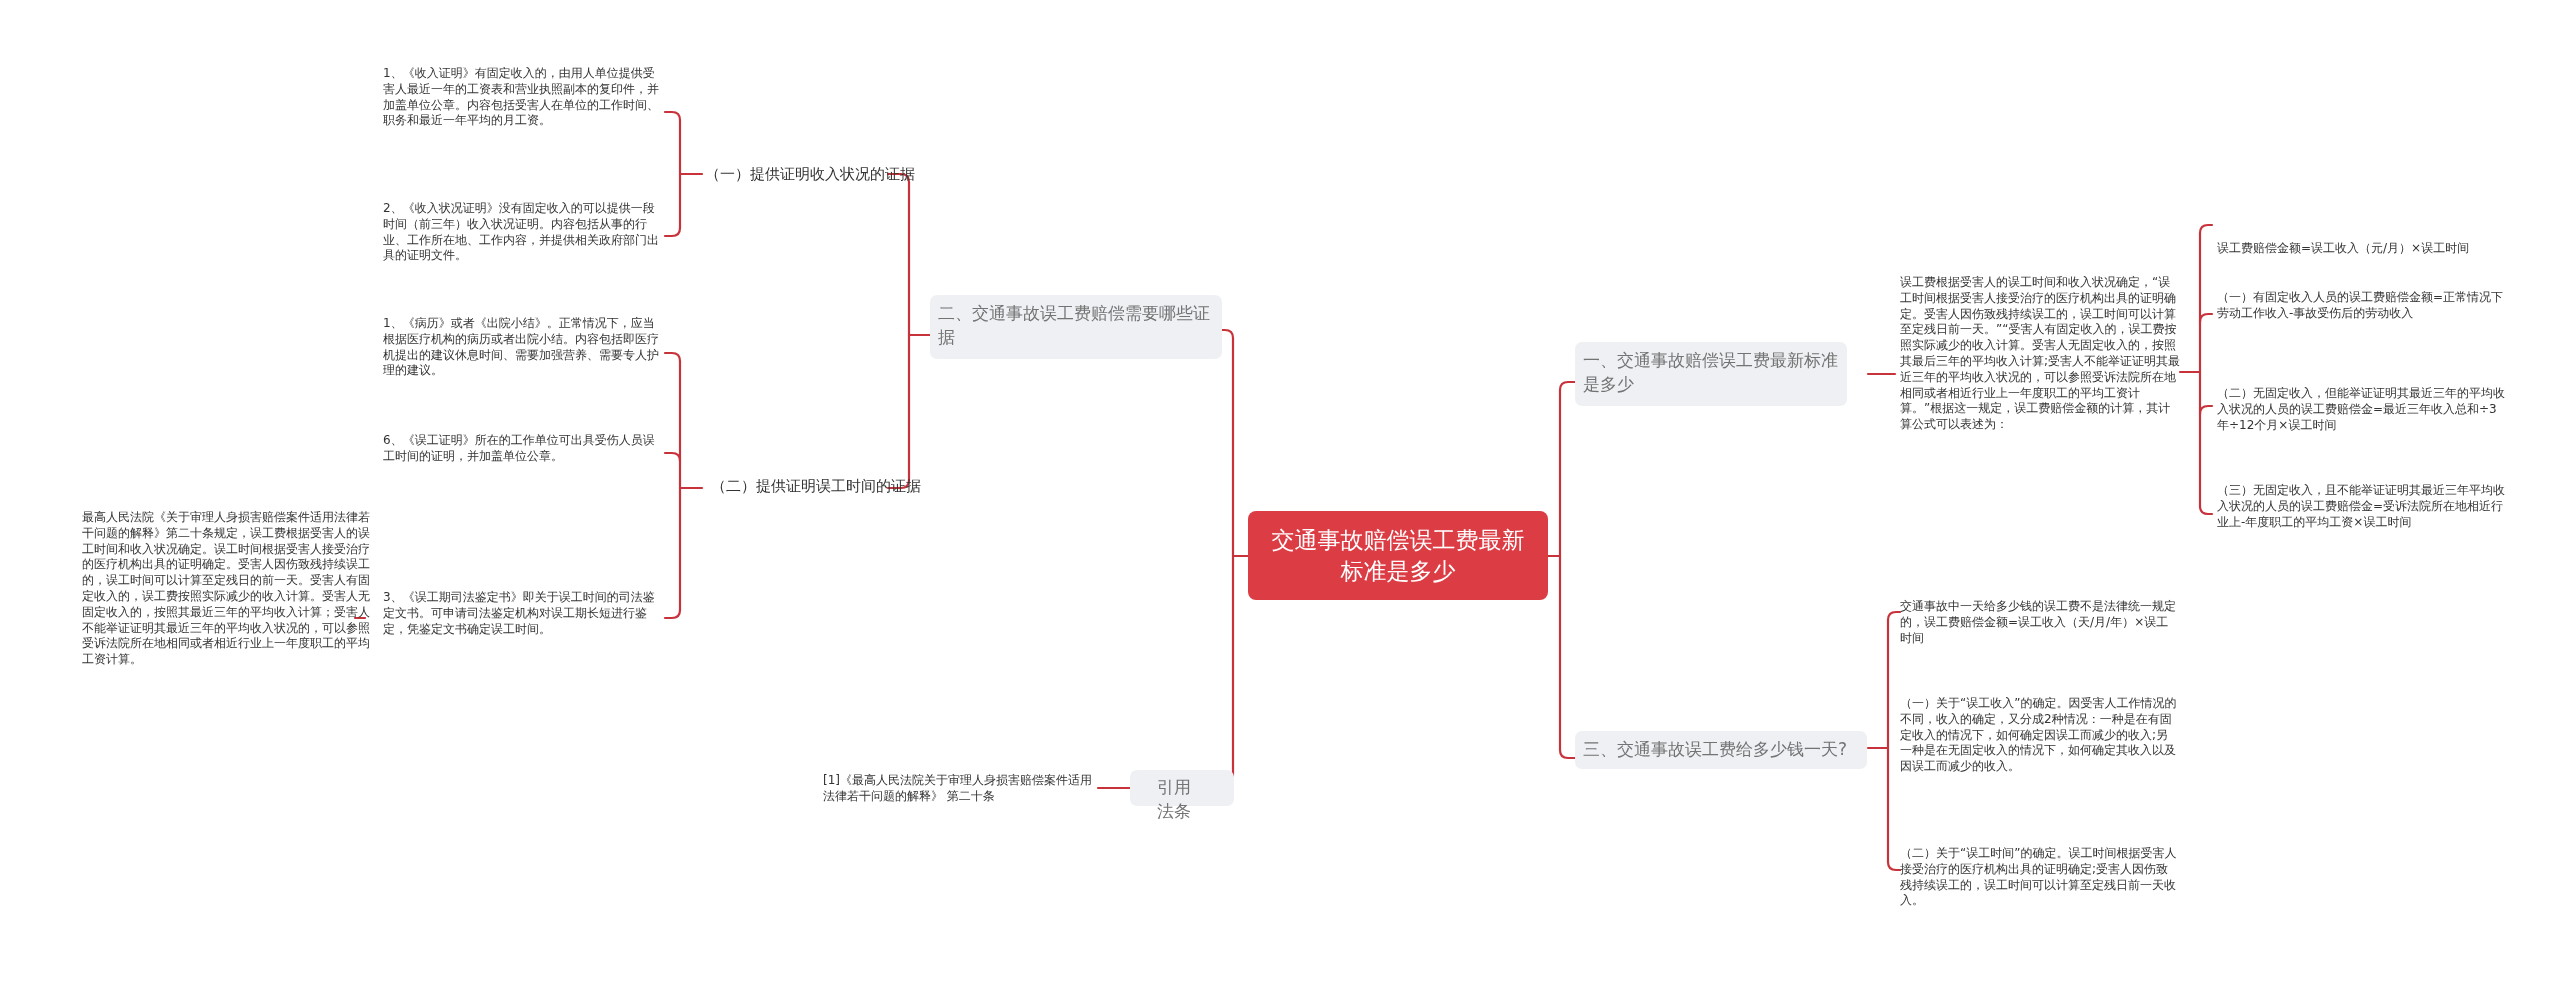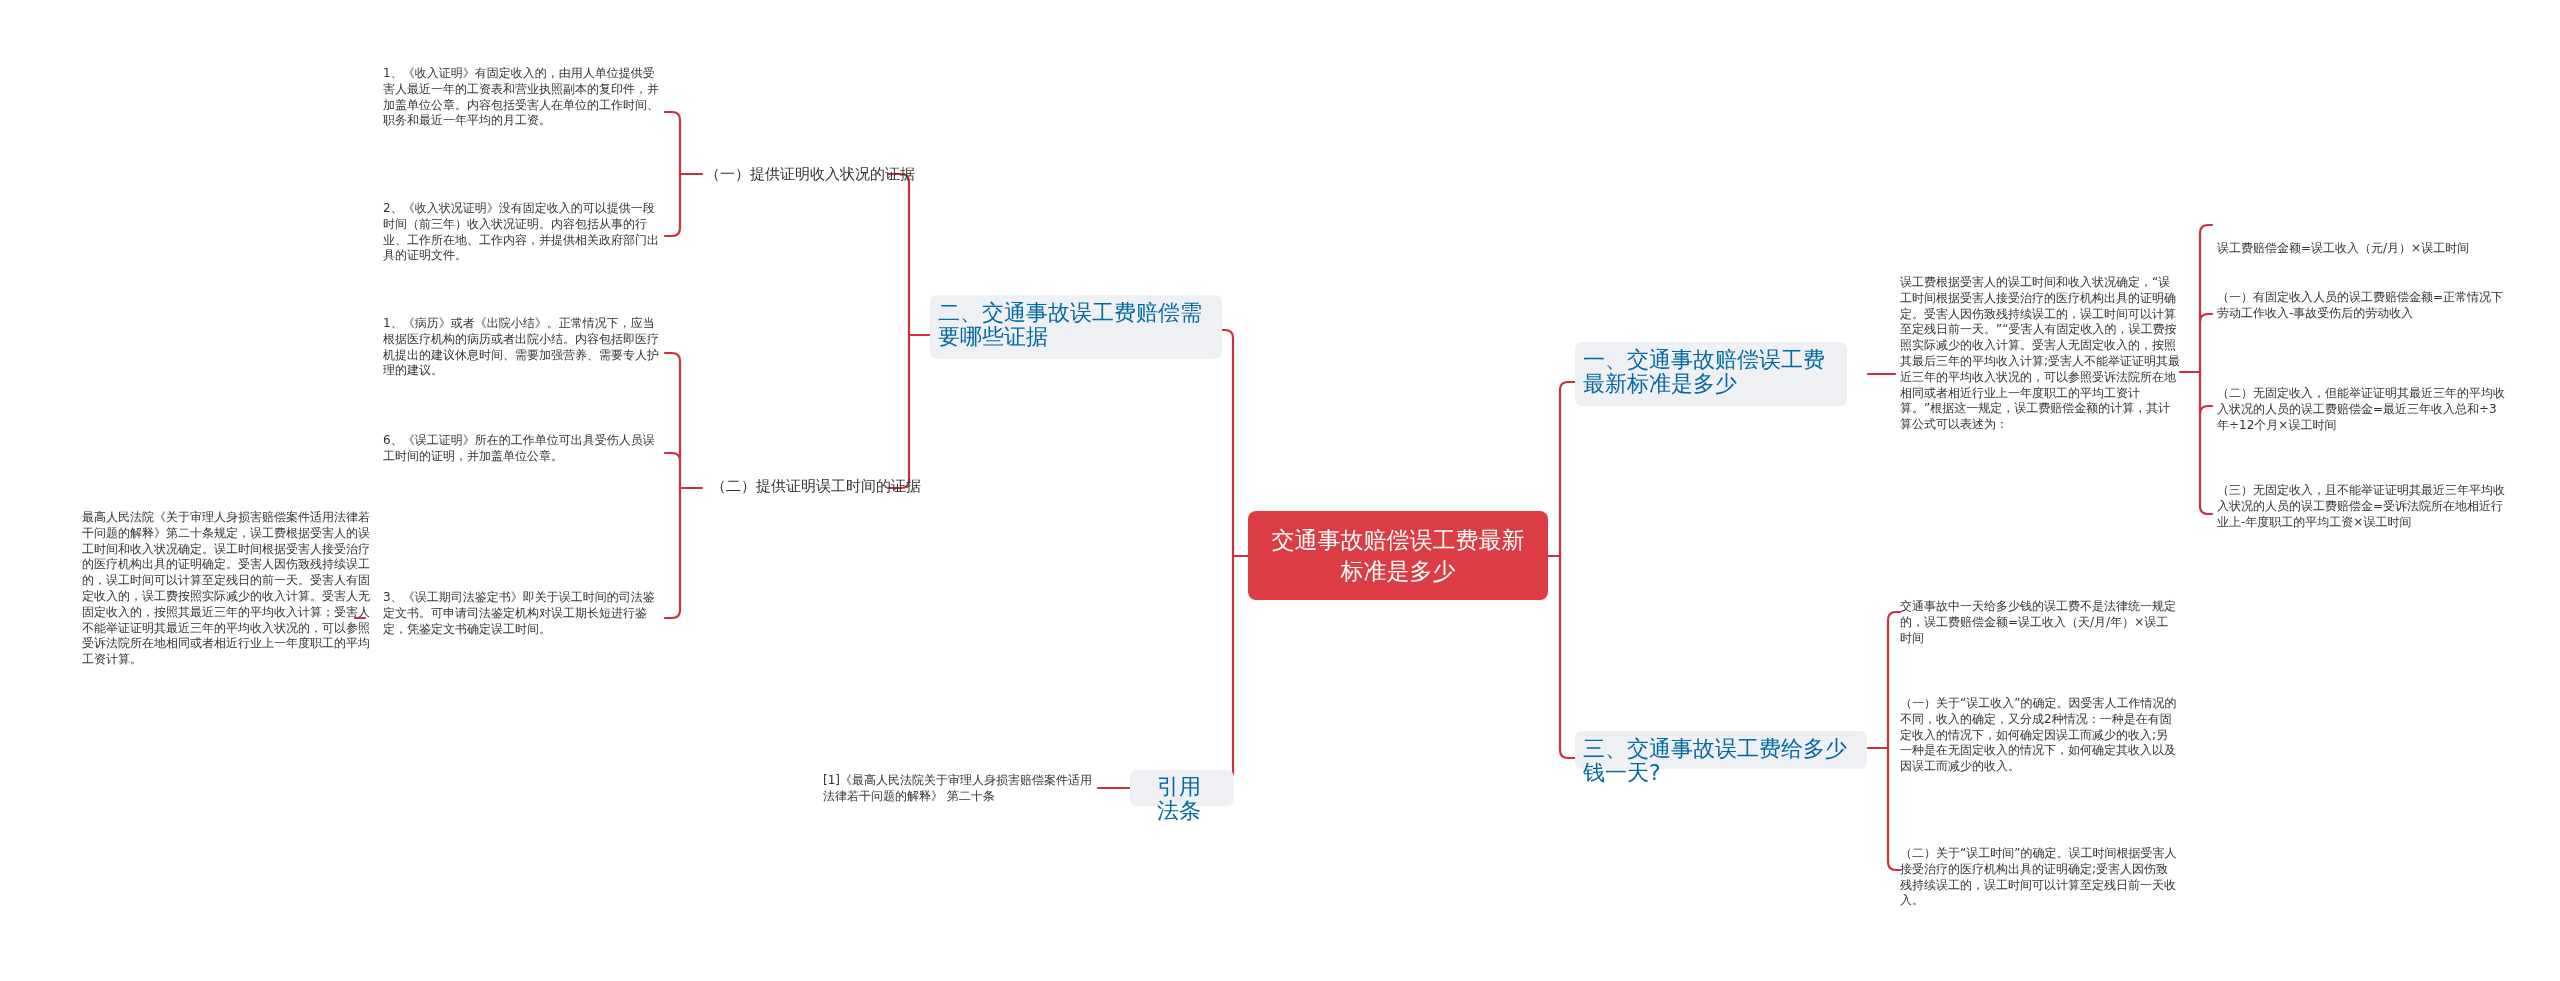--- a/index.html
+++ b/index.html
@@ -2,21 +2,21 @@
 <html><head>
 <meta charset="utf-8">
 <style>
   html, body { margin: 0; padding: 0; background: #ffffff; }
   body { width: 2560px; height: 981px; position: relative; overflow: hidden;
          font-family: "DejaVu Sans", "Liberation Sans", sans-serif; color: #333333; }
   #links { position: absolute; left: 0; top: 0; width: 2560px; height: 981px; pointer-events: none; }
   .node { position: absolute; box-sizing: border-box; }
   .root { background: #dc3d45; color: #ffffff; border-radius: 8px; font-size: 23px; line-height: 31px;
           text-align: center; padding: 10px 20px; display: flex; align-items: center; justify-content: center; }
-  .main { background: #eef0f3; border-radius: 7px; font-size: 22px; line-height: 24px; color: #0369a1;
+  .main { background: #eef0f3; border-radius: 7px; font-size: 17px; line-height: 24px; color: #737373;
           padding: 6px 8px; }
   .sub  { font-size: 15px; line-height: 18px; color: #333333; white-space: nowrap; }
   .leaf { font-size: 12px; line-height: 15.8px; color: #333333; word-break: break-all; }
 </style>
 </head>
 <body>
 
 <svg id="links" xmlns="http://www.w3.org/2000/svg">
   <g fill="none" stroke="#c8323b" stroke-width="2.2" stroke-linecap="round">
 

